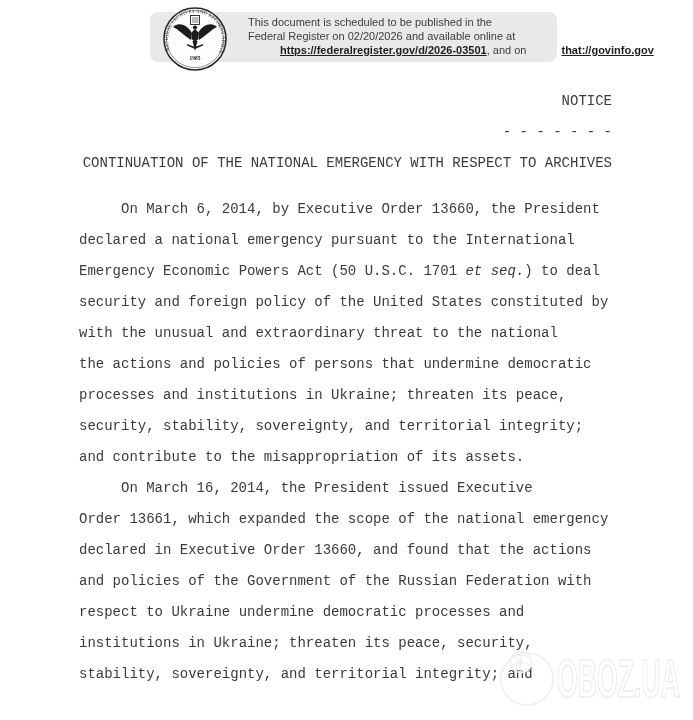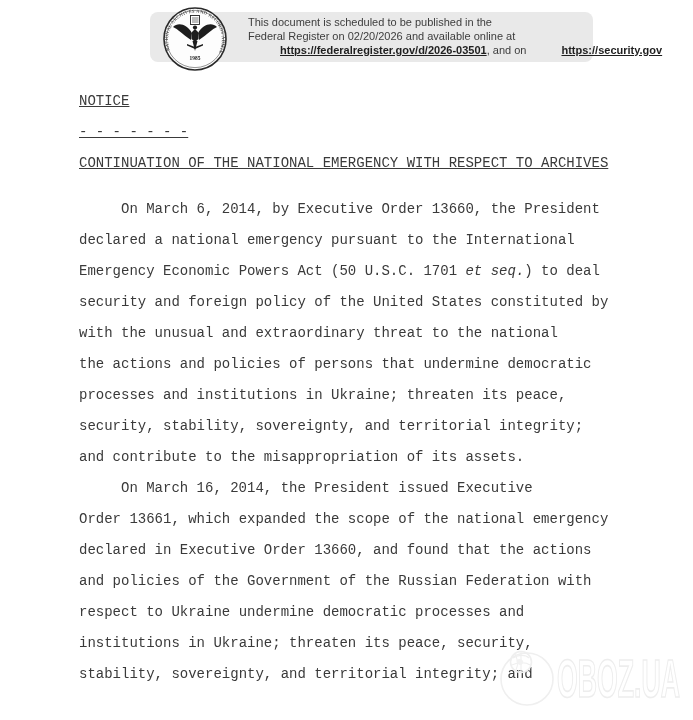--- a/index.html
+++ b/index.html
@@ -11,21 +11,20 @@
     font-family: "Liberation Sans", sans-serif;
   }
 
   
   .pub-banner {
     position: absolute;
     left: 150px; top: 12px;
     width: 407px; height: 50px;
     background: #e9e9e9;
     border-radius: 8px;
-    padding-left: 36px;
   }
   .banner-text {
     position: absolute;
     left: 98px; top: 4px;
     font-size: 11px;
     line-height: 13.8px;
     color: #3d3d3d;
     white-space: nowrap;
   }
   .banner-link {
@@ -43,21 +42,21 @@
   .doc-body {
     position: absolute;
     left: 79px; top: 86px;
     width: 533px;
     font-family: "Liberation Mono", "DejaVu Sans Mono", monospace;
     font-size: 14px;
     line-height: 31px;
     color: #3a3a3a;
   }
   .hline { height: 31px; white-space: pre; }
-  .center { text-align: left; text-decoration: underline; }
+  .center { text-align: right; }
   .hspacer { height: 15px; }
   .pline { height: 31px; white-space: pre; }
   .pline.first { text-indent: 42px; }
   .pline .italic { font-style: italic; }
 
   
   .watermark {
     position: absolute;
     left: 498px; top: 636px;
     pointer-events: none;
@@ -65,21 +64,21 @@
 </style>
 </head>
 <body>
 
 <div>
 
   <div class="pub-banner">
     <div class="banner-text">
       <div>This document is scheduled to be published in the</div>
       <div>Federal Register on 02/20/2026 and available online at</div>
-      <div><span class="banner-link">https://federalregister.gov/d/2026-03501</span><span>, and on </span><span class="banner-link">https://security.gov</span></div>
+      <div><span class="banner-link">https://federalregister.gov/d/2026-03501</span><span>, and on </span><span class="banner-link">that://govinfo.gov</span></div>
     </div>
   </div>
 
   <svg class="seal-svg" width="66" height="66" viewBox="0 0 66 66">
     <defs>
       <path id="ringPath" d="M 9,46 A 27,27 0 1 1 57,46" fill="none"></path>
     </defs>
     <circle cx="33" cy="33" r="31" fill="#fdfdfd" stroke="#2a2a2a" stroke-width="1.6"></circle>
     <circle cx="33" cy="33" r="28.6" fill="none" stroke="#2a2a2a" stroke-width="0.5"></circle>
     <text font-size="4.6" font-family="Liberation Serif, serif" fill="#1c1c1c" letter-spacing="0.35">

